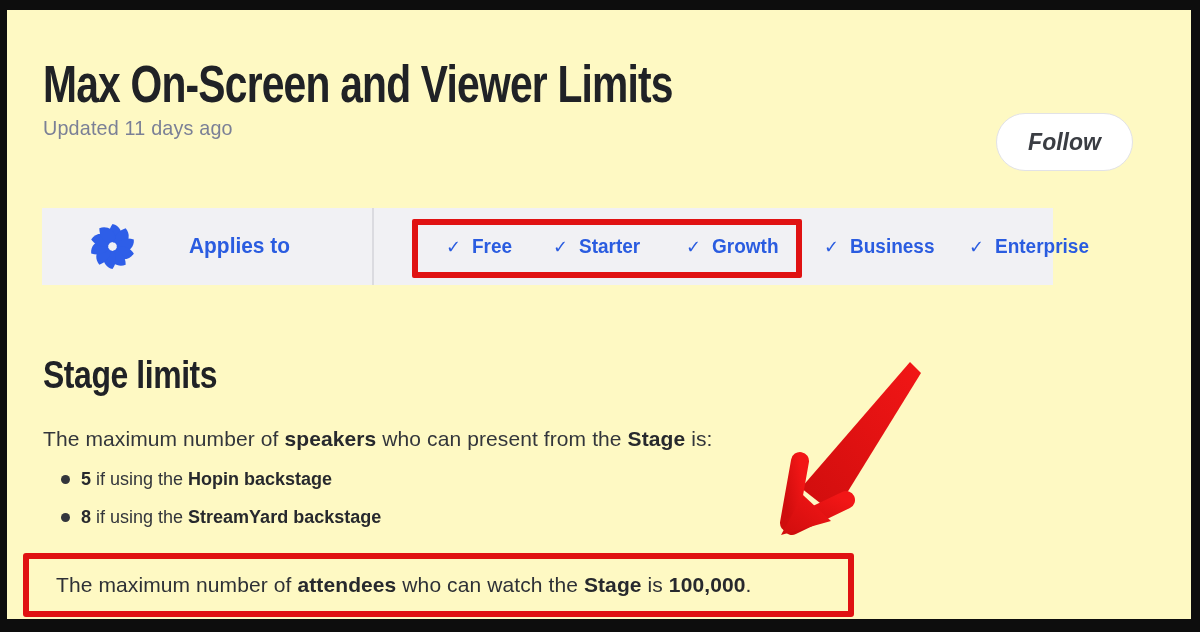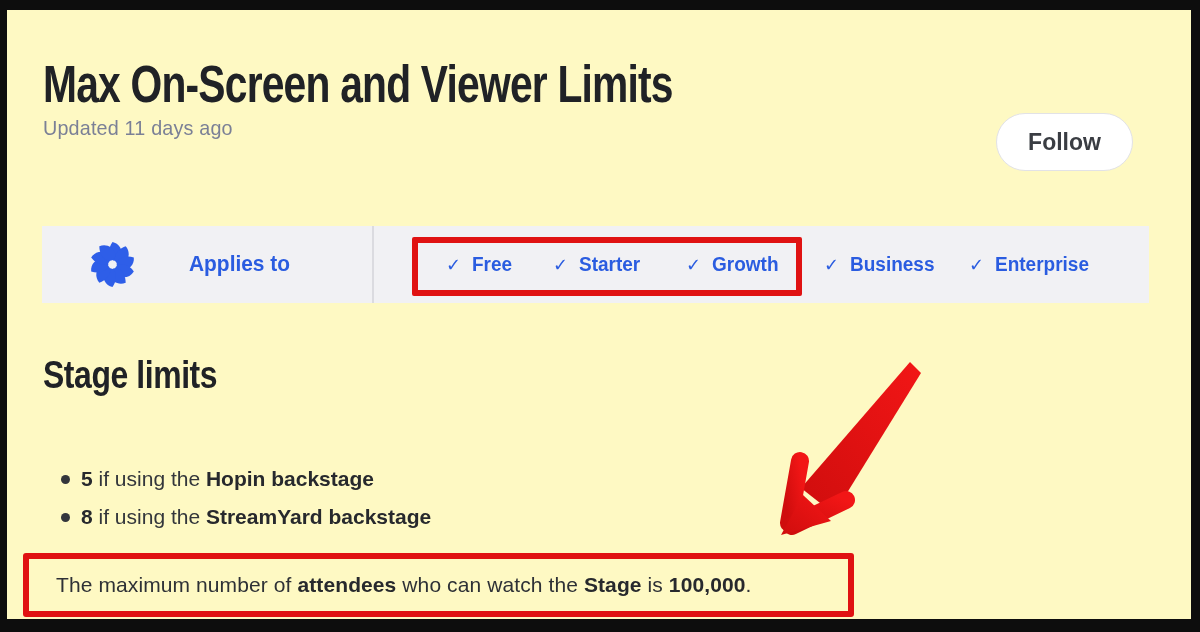--- a/index.html
+++ b/index.html
@@ -28,24 +28,24 @@
   .updated{
     position:absolute;left:36px;top:106px;
     font-size:21px;color:#7b8096;letter-spacing:.2px;
     transform:scaleX(.94);transform-origin:left top;
   }
   .follow-btn{
     position:absolute;left:989px;top:103px;width:137px;height:58px;
     background:#fff;border:1px solid #e2e2e6;border-radius:29px;
     font-family:inherit;
     font-size:23px;font-weight:700;color:#3a3d43;
-    display:flex;align-items:center;justify-content:center;cursor:pointer;
+    display:flex;align-items:center;justify-content:center;cursor:pointer;font-style:italic;
   }
   .banner{
-    position:absolute;left:35px;top:216px;width:1107px;height:77px;
+    position:absolute;left:35px;top:198px;width:1011px;height:77px;
     background:var(--banner-bg);
   }
   .banner-logo{
     position:absolute;left:44px;top:12px;width:53px;height:53px;
   }
   .banner-label{
     position:absolute;left:147px;top:25px;
     font-size:22px;font-weight:600;color:var(--blue);
     transform:scaleX(.95);transform-origin:left top;
   }
@@ -75,21 +75,21 @@
   }
   .intro{
     position:absolute;left:36px;top:396px;
     font-size:21px;color:#33363b;white-space:nowrap;letter-spacing:.1px;
   }
   .bullets{
     position:absolute;left:36px;top:455px;margin:0;padding:0;list-style:none;
   }
   .bullets li{
     position:relative;padding-left:38px;margin-bottom:10px;
-    font-size:21px;color:#33363b;line-height:28px;white-space:nowrap;
+    font-size:18px;color:#33363b;line-height:28px;white-space:nowrap;
   }
   .bullets li::before{
     content:"";position:absolute;left:18px;top:10px;width:9px;height:9px;
     border-radius:50%;background:#33363b;
   }
   .highlight-box{
     position:absolute;left:16px;top:543px;width:831px;height:64px;
     border:6px solid var(--red);border-radius:3px;
     display:flex;align-items:center;padding-left:27px;
     font-size:21px;color:#2e3136;white-space:nowrap;letter-spacing:.1px;
@@ -155,20 +155,21 @@
           <span class="check">✓</span>
           <span class="label">Enterprise</span>
         </div>
       </div>
 
     <div class="red-box-tiers"></div>
   </div>
 
   <h2 class="section-heading">Stage limits</h2>
 
+  <p class="intro"><span>The maximum number of </span><b>speakers</b><span> who can present from the </span><b>Stage</b><span> is:</span></p>
 
   <ul class="bullets">
       <li><b>5</b><span> if using the </span><b>Hopin backstage</b></li>
       <li><b>8</b><span> if using the </span><b>StreamYard backstage</b></li>
     </ul>
 
   <div class="highlight-box">
     <span><span>The maximum number of </span><b>attendees</b><span> who can watch the </span><b>Stage</b><span> is </span><b>100,000</b><span>.</span></span>
   </div>
 

